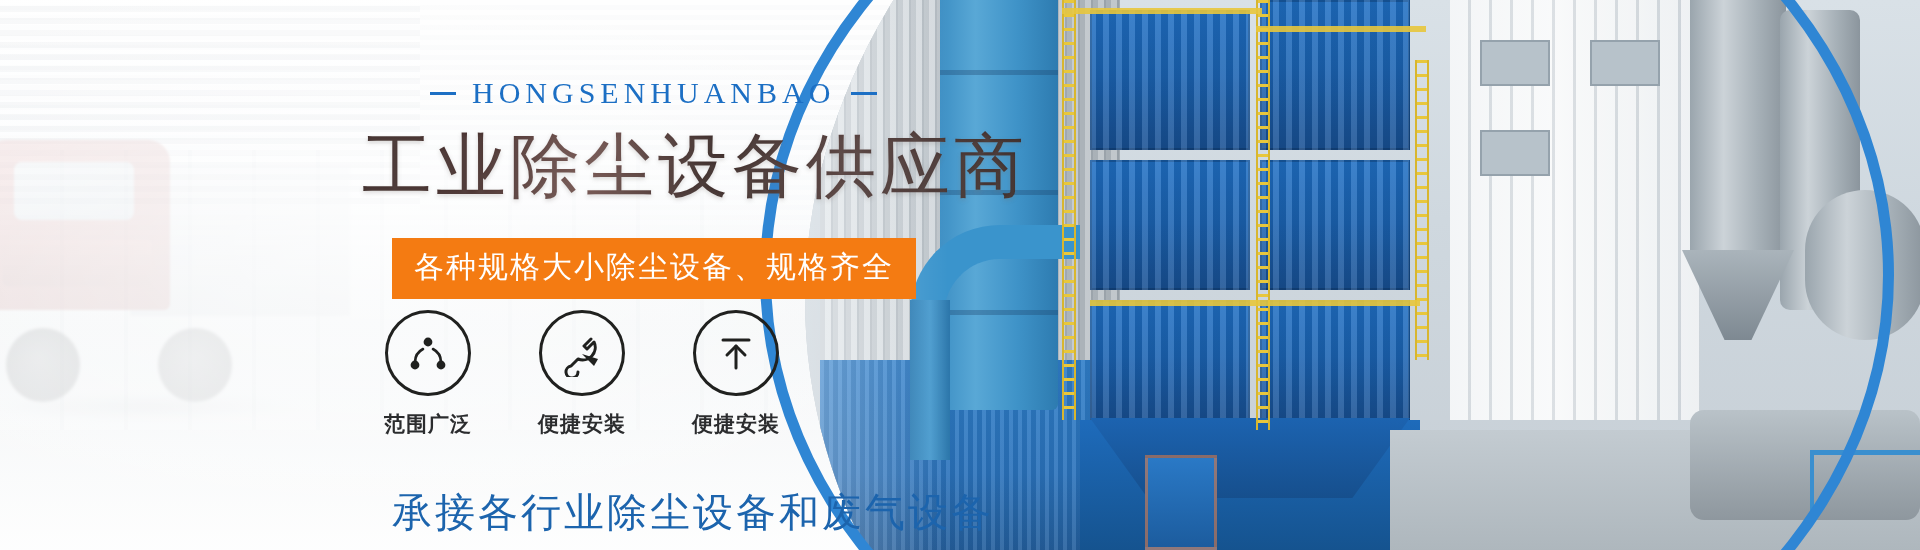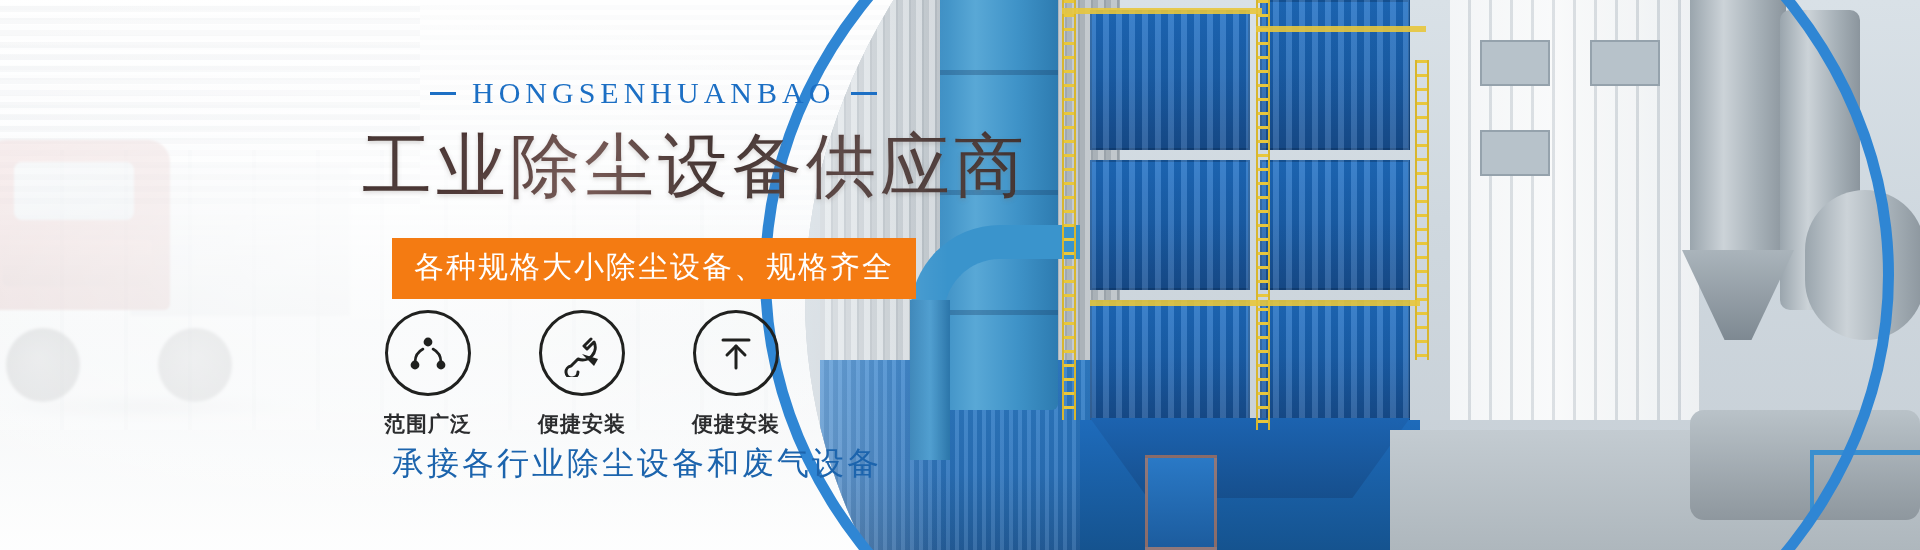--- a/index.html
+++ b/index.html
@@ -281,22 +281,22 @@
   .feature{ width:88px; display:flex; flex-direction:column; align-items:center; }
   .fcircle{
     width:86px; height:86px; border-radius:50%;
     border:3px solid #20211f; display:flex; align-items:center; justify-content:center;
     background:transparent;
   }
   .flabel{
     margin-top:14px; font-size:21px; color:#2b2c2e; letter-spacing:1px; white-space:nowrap;
   }
   .tagline{
-    position:absolute; left:392px; top:442px;
-    font-size:32px; color:#1c64ad; letter-spacing:3px; white-space:nowrap;
+    position:absolute; left:392px; top:485px;
+    font-size:40px; color:#1c64ad; letter-spacing:3px; white-space:nowrap;
     font-weight:500;
   }
 </style>
 </head>
 <body>
 
 <div class="banner">
 
   <div class="bg-left">
     <div class="wall-stripes"></div>

